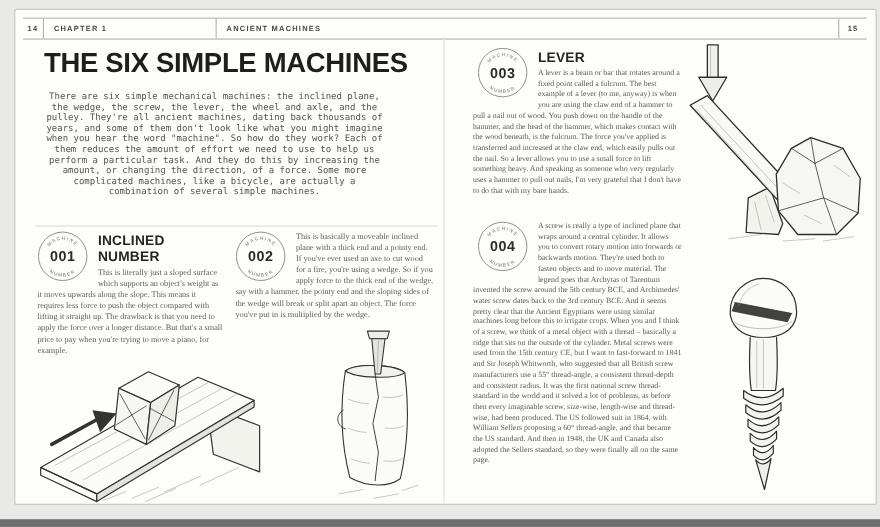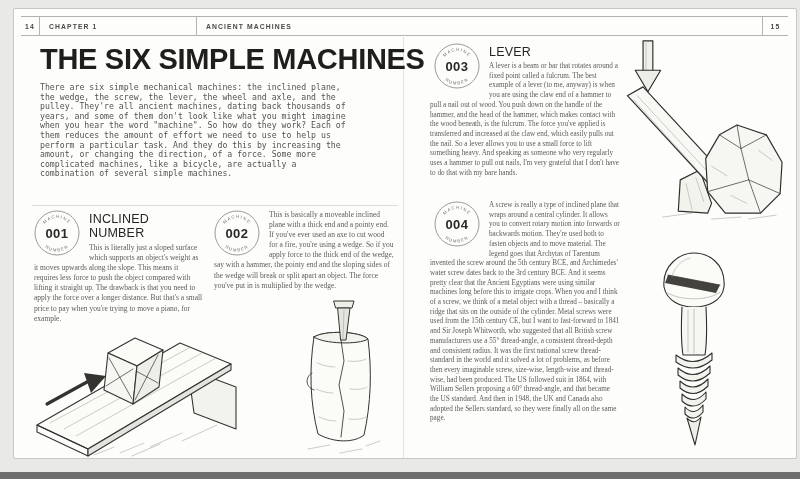--- a/index.html
+++ b/index.html
@@ -27,38 +27,38 @@
   .h-num-l{width:19px;justify-content:center;border-right:1px solid #b2b2af;}
   .h-chapter{width:157px;padding-left:9px;border-right:1px solid #b2b2af;}
   .h-section{flex:1;padding-left:9px;}
   .h-num-r{width:26px;justify-content:center;border-left:1px solid #b2b2af;}
   .gutter{
     position:absolute;left:389px;top:25px;bottom:0;width:1px;background:#e2e2df;
   }
   
   .title{
     position:absolute;left:26px;top:34px;margin:0;
-    font-size:29px;font-weight:700;letter-spacing:-0.3px;color:#1f1e1b;text-align:right;
+    font-size:25px;font-weight:700;letter-spacing:-0.3px;color:#1f1e1b;text-align:right;
   }
   .intro{
     position:absolute;left:26px;top:74px;width:310px;margin:0;
     font-family:"DejaVu Sans Mono",monospace;
-    font-size:8.2px;line-height:9.6px;color:#55534e;
+    font-size:8.2px;line-height:9.6px;color:#55534e;text-align:center;
   }
   .rule{
     position:absolute;left:18px;top:196px;width:366px;height:1px;background:#dcdcd9;
   }
   
   .sec{position:absolute;}
   .sec-001{left:20px;top:201px;width:170px;}
   .sec-002{left:200px;top:201px;width:180px;}
   .sec-003{left:416px;top:34px;width:190px;}
   .sec-004{left:416px;top:192px;width:190px;}
   .sec h3{
-    margin:2px 0 3px 0;font-size:12.5px;font-weight:400;
+    margin:2px 0 3px 0;font-size:12.5px;font-weight:700;
     letter-spacing:0.2px;color:#26241f;
   }
   .sec p{
     margin:0;font-family:"Liberation Serif",serif;
     font-size:7.5px;line-height:10.1px;color:#5d5b55;
   }
   .sec-003 p,.sec-004 p{font-size:7.2px;line-height:9.7px;}
   .badge{float:left;width:46px;height:46px;margin:0 9px 3px 0;}
   .sec-003 .badge,.sec-004 .badge{margin-left:4px;}
   .arc-text{font-size:4.3px;letter-spacing:1.2px;fill:#71716b;font-family:"Liberation Sans",sans-serif;}

